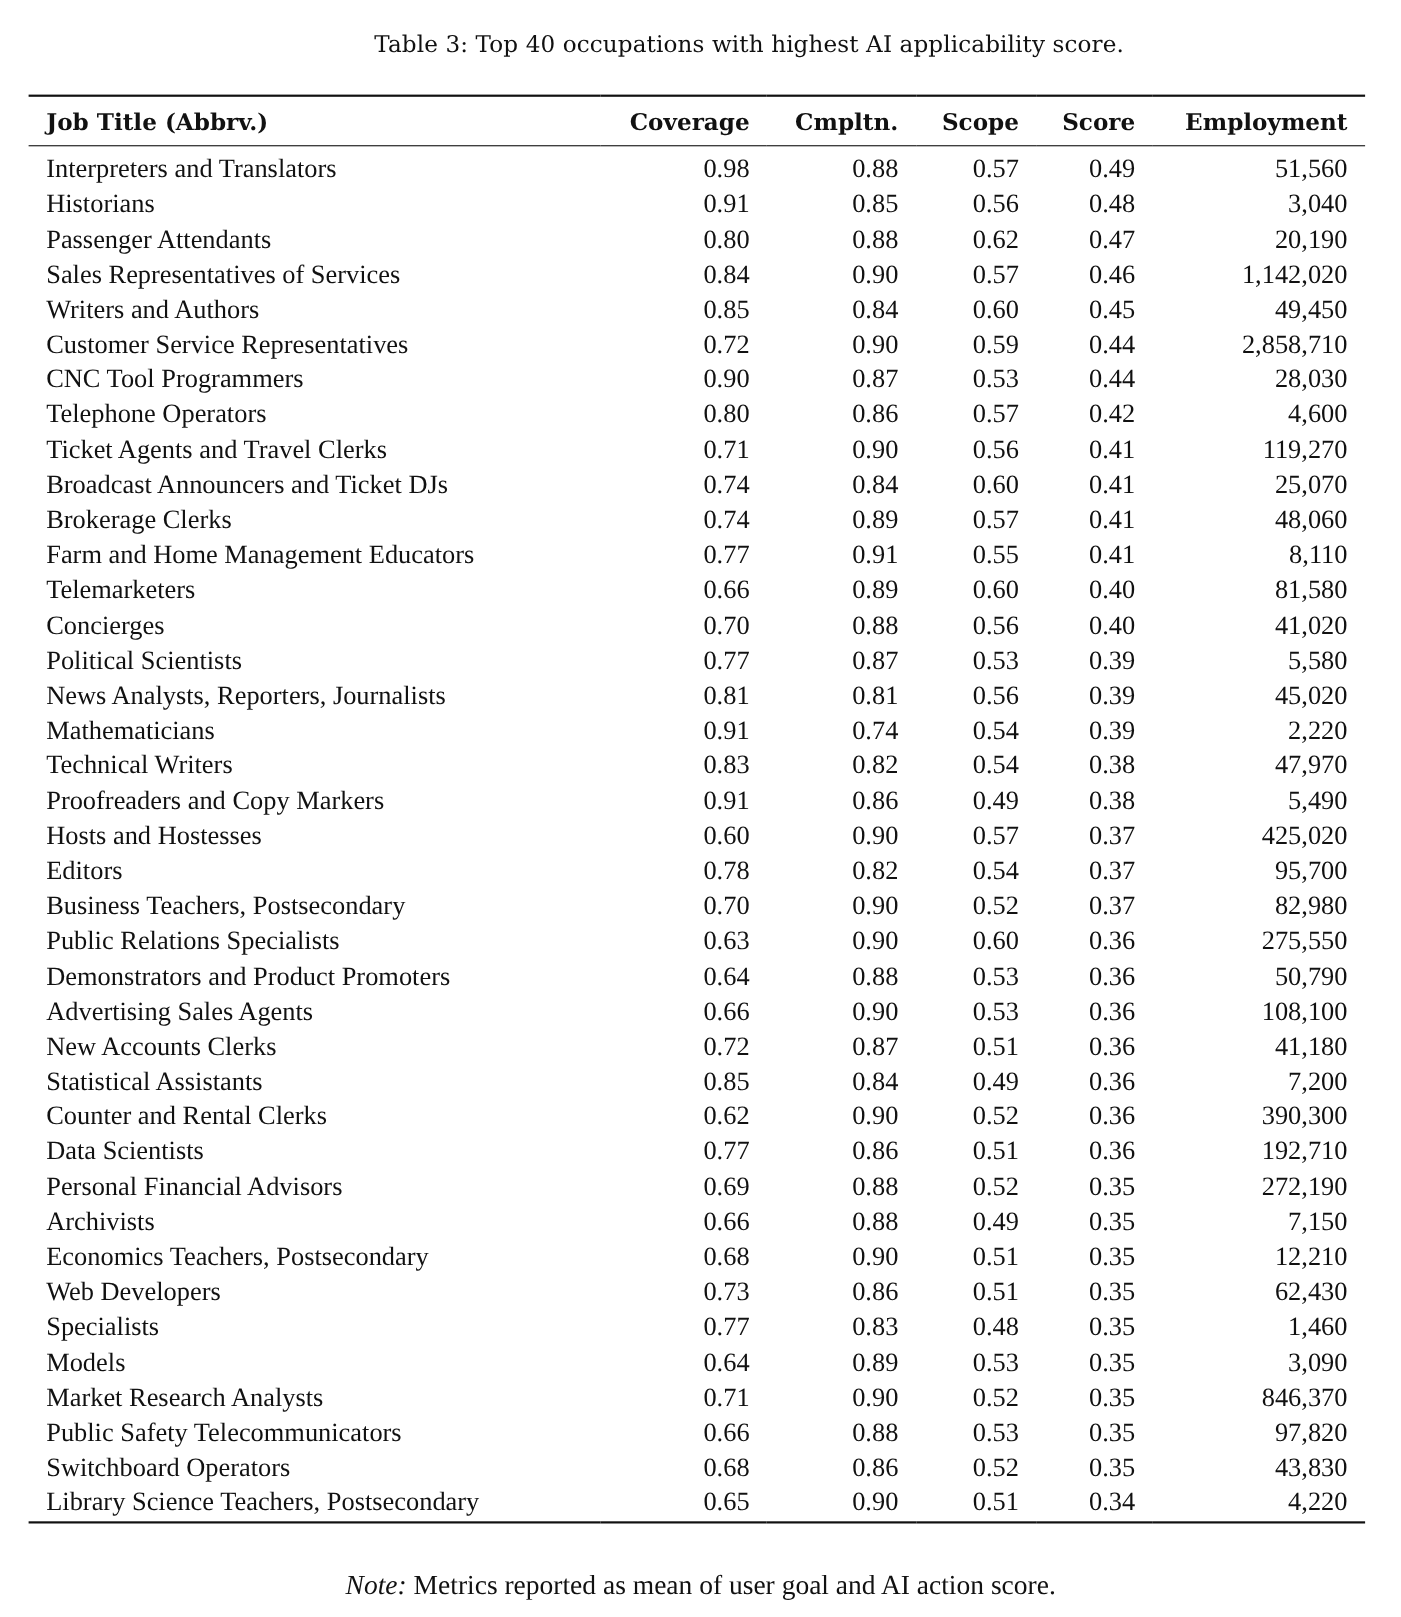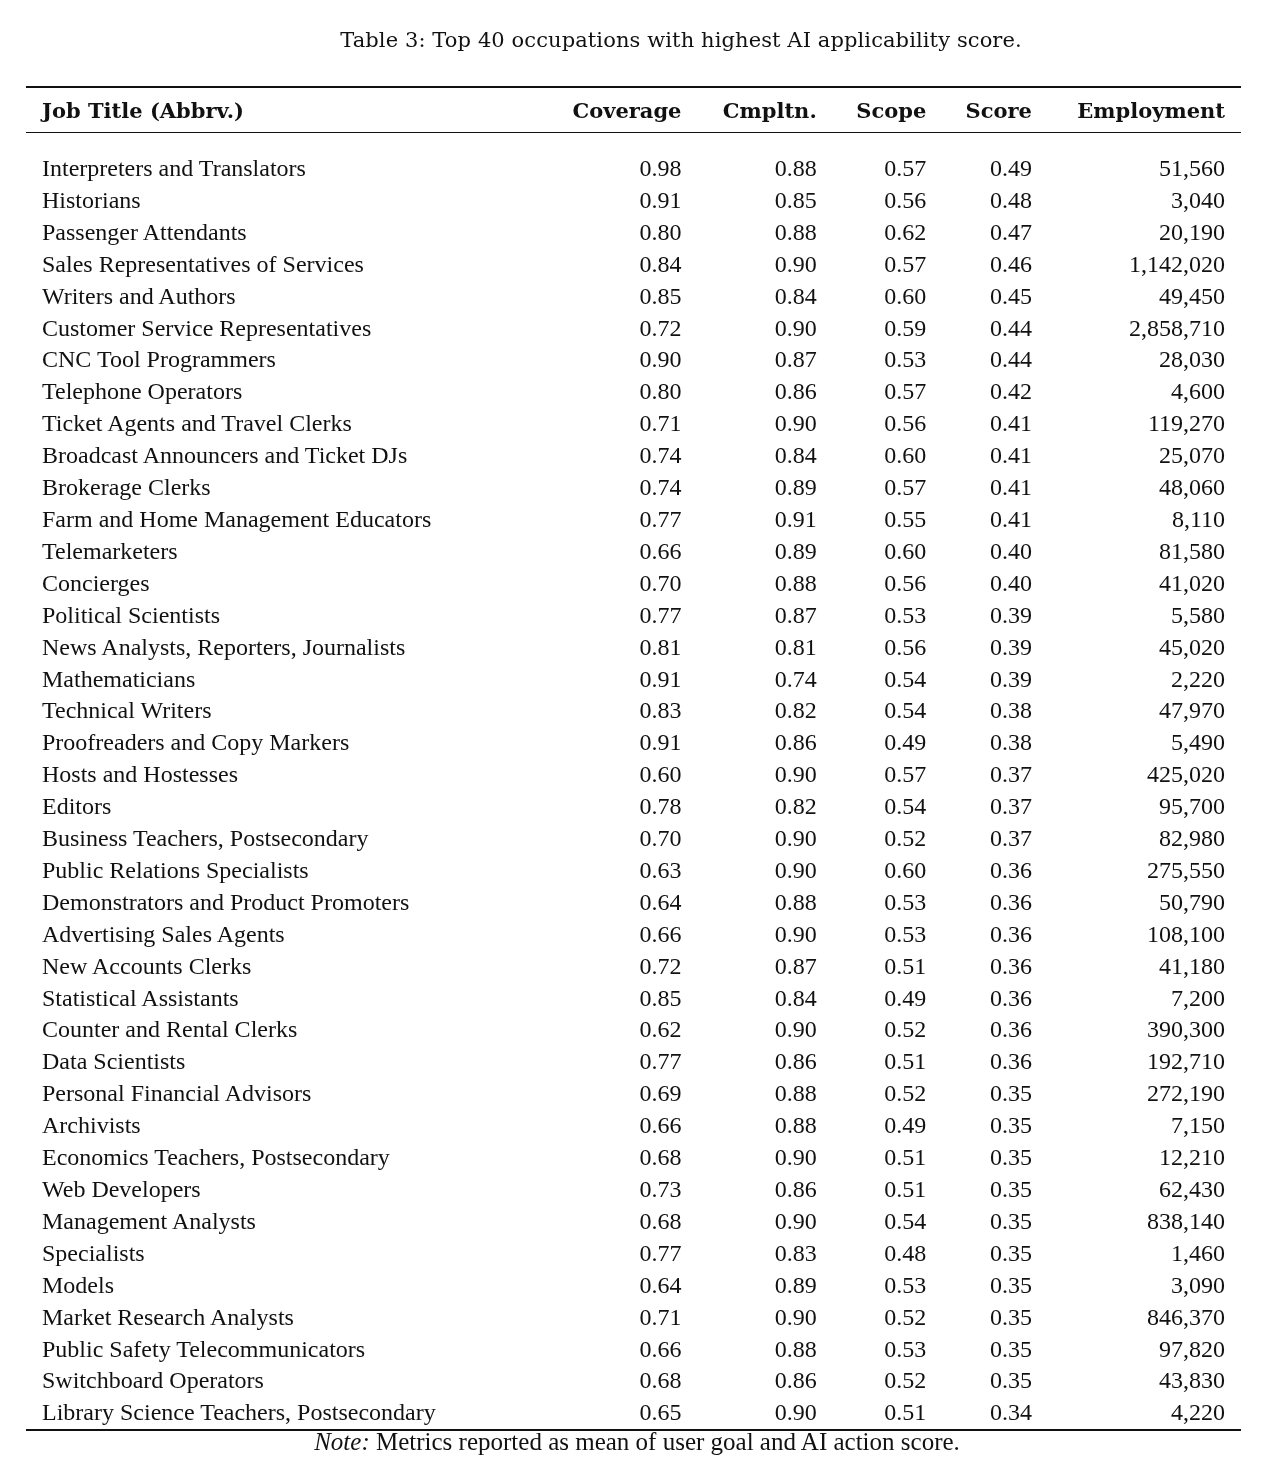--- a/index.html
+++ b/index.html
@@ -20,21 +20,21 @@
       font-family: "Liberation Serif", "DejaVu Serif", serif;
       font-size: 24px;
     }
     thead tr { border-top: 2.5px solid #111; border-bottom: 1.5px solid #111; }
     tbody tr:last-child { border-bottom: 2.5px solid #111; }
     th {
       font-family: "DejaVu Serif", serif; font-weight: bold; font-size: 21px;
       height: 44px; padding: 0 16px; white-space: nowrap;
     }
     td { height: 31.9px; padding: 0 16px; white-space: nowrap; line-height: 31.9px; }
-    tbody tr:first-child td { padding-top: 20px; }
+    tbody tr:first-child td { padding-top: 6px; }
     .left { text-align: left; }
     .right { text-align: right; }
     .c-job { width: 488px; }
     .note {
       position: absolute; top: 1428px; left: 0; width: 1274px;
       text-align: center; font-family: "Liberation Serif", serif; font-size: 25px;
     }
     .note i { font-style: italic; }
   </style>
 </head>
@@ -313,28 +313,20 @@
         </tr>
         <tr>
           <td class="left">Web Developers</td>
           <td class="right">0.73</td>
           <td class="right">0.86</td>
           <td class="right">0.51</td>
           <td class="right">0.35</td>
           <td class="right">62,430</td>
         </tr>
         <tr>
-          <td class="left">Management Analysts</td>
-          <td class="right">0.68</td>
-          <td class="right">0.90</td>
-          <td class="right">0.54</td>
-          <td class="right">0.35</td>
-          <td class="right">838,140</td>
-        </tr>
-        <tr>
           <td class="left">Specialists</td>
           <td class="right">0.77</td>
           <td class="right">0.83</td>
           <td class="right">0.48</td>
           <td class="right">0.35</td>
           <td class="right">1,460</td>
         </tr>
         <tr>
           <td class="left">Models</td>
           <td class="right">0.64</td>

